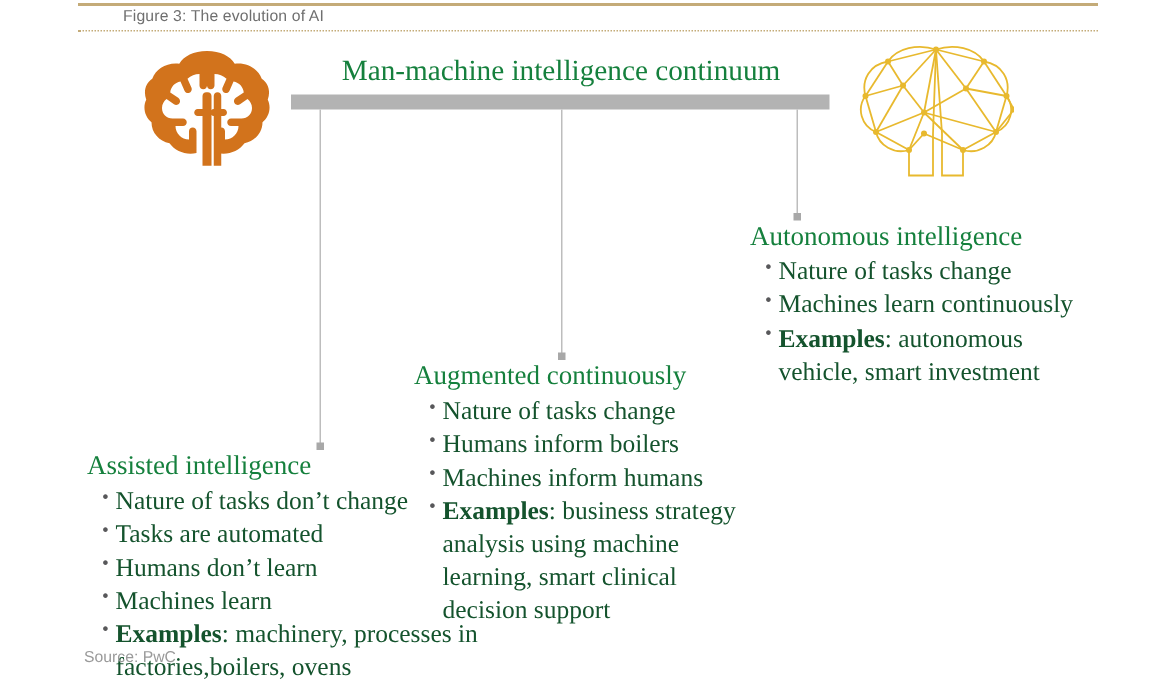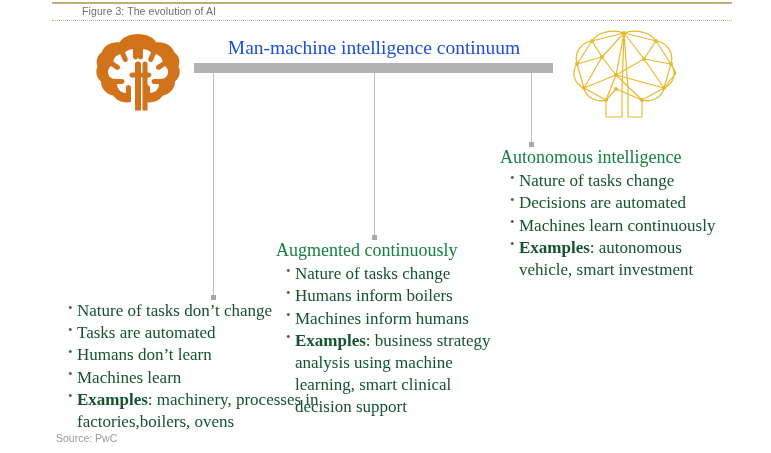--- a/index.html
+++ b/index.html
@@ -68,21 +68,21 @@
 
   
   #continuum-title {
     position: absolute;
     left: 194px;
     top: 37px;
     width: 360px;
     text-align: center;
     font-family: "Liberation Serif", serif;
     font-size: 19.5px;
-    color: #1d4ed8;
+    color: #15803d;
     white-space: nowrap;
   }
   #continuum-bar {
     position: absolute;
     left: 194px;
     top: 63px;
     width: 359px;
     height: 10px;
     background: #b3b3b3;
   }
@@ -256,20 +256,21 @@
   <div class="cap"></div>
 </div>
 <div class="connector" style="left:374px; top:73px; height:165px;">
   <div class="cap"></div>
 </div>
 <div class="connector" style="left:531px; top:73px; height:72px;">
   <div class="cap"></div>
 </div>
 
 <div class="stage" id="stage-assisted">
+  <div class="stage-title">Assisted intelligence</div>
   <ul>
     <li><span>Nature of tasks don’t change</span></li>
     <li><span>Tasks are automated</span></li>
     <li><span>Humans don’t learn</span></li>
     <li><span>Machines learn</span></li>
     <li><span class="examples-label">Examples</span><span>: machinery, processes in factories,boilers, ovens</span></li>
   </ul>
 </div>
 
 <div class="stage" id="stage-augmented">
@@ -279,19 +280,18 @@
     <li><span>Humans inform boilers</span></li>
     <li><span>Machines inform humans</span></li>
     <li><span class="examples-label">Examples</span><span>: business strategy analysis using machine learning, smart clinical decision support</span></li>
   </ul>
 </div>
 
 <div class="stage" id="stage-autonomous">
   <div class="stage-title">Autonomous intelligence</div>
   <ul>
     <li><span>Nature of tasks change</span></li>
-    <li><span>Decisions are automated</span></li>
     <li><span>Machines learn continuously</span></li>
     <li><span class="examples-label">Examples</span><span>: autonomous vehicle, smart investment</span></li>
   </ul>
 </div>
 
 <div id="source-note">Source: PwC</div>
 
 </body></html>

